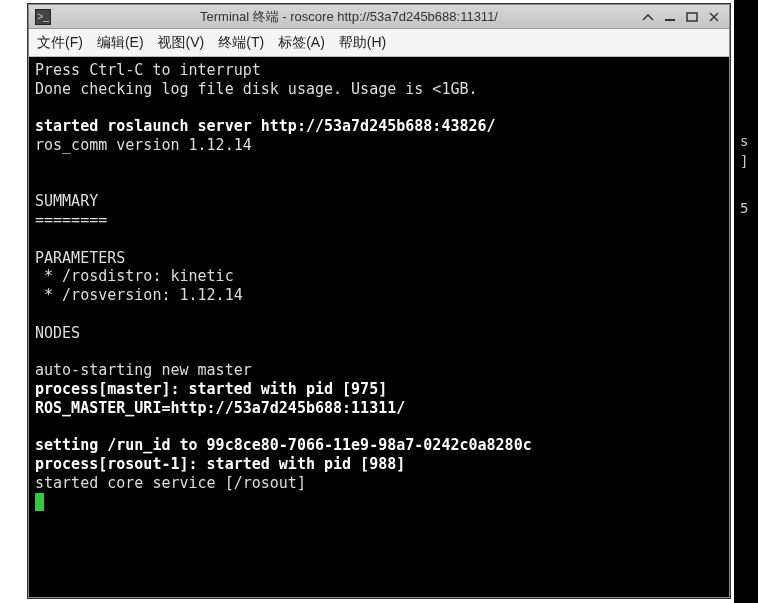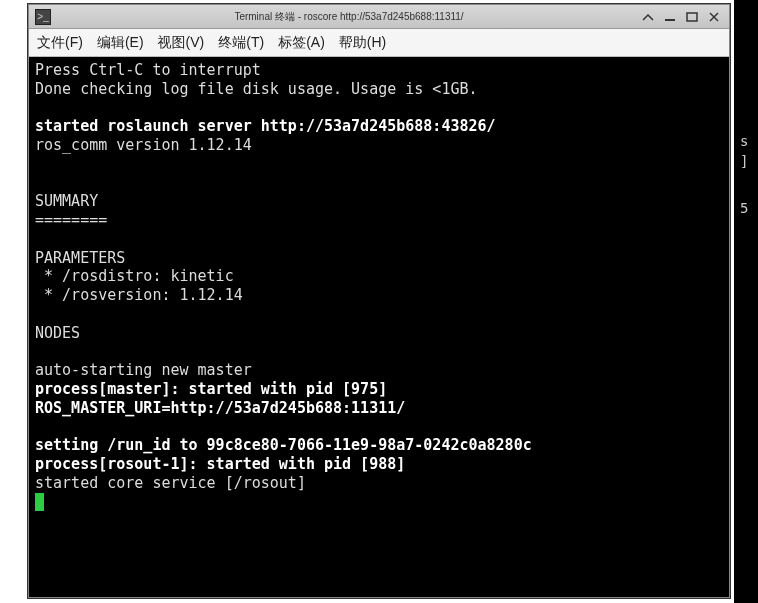--- a/index.html
+++ b/index.html
@@ -25,21 +25,21 @@
     padding: 0 6px;
     border-bottom: 1px solid #999;
   }
   .title-icon {
     width: 16px; height: 16px; margin-right: 8px;
     background: #444;
     display: inline-flex; align-items: center; justify-content: center;
     font-size: 10px; color: #ccc; border: 1px solid #222;
   }
   .title-text {
-    flex: 1; text-align: center; font-size: 10px; color: #333;
+    flex: 1; text-align: center; font-size: 13px; color: #333;
   }
   .title-buttons { display: flex; gap: 4px; }
   .title-btn {
     width: 18px; height: 16px; display: inline-flex; align-items: center;
     justify-content: center; font-size: 12px; color: #333; cursor: pointer;
   }
   .title-btn svg { display:block; }
 
   .menubar {
     height: 28px;

